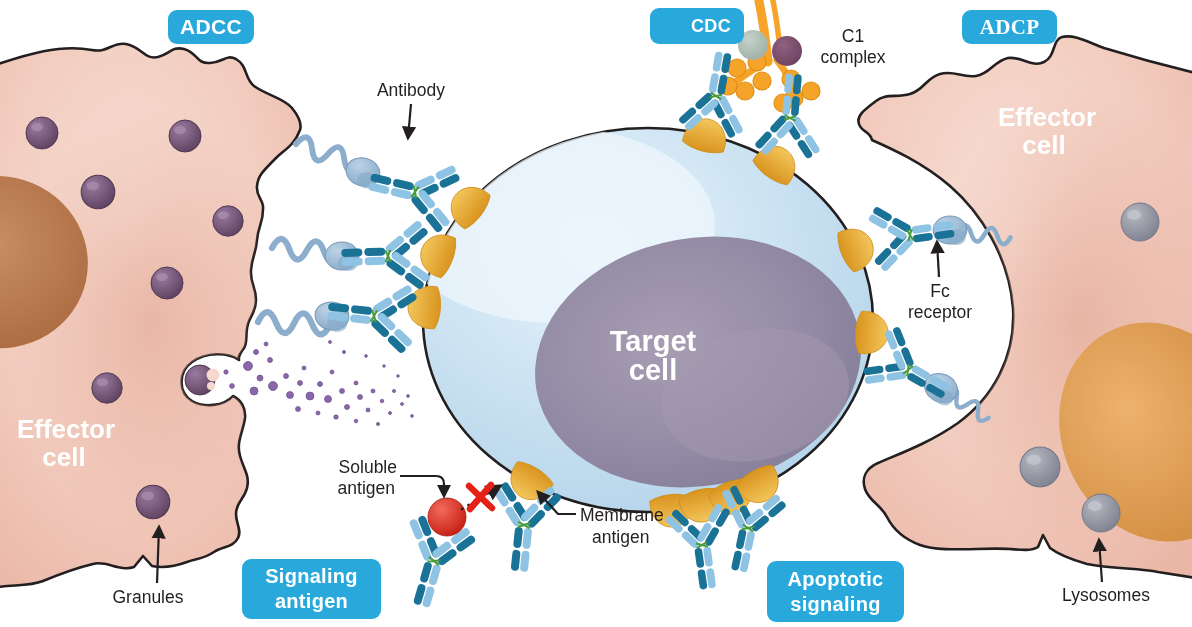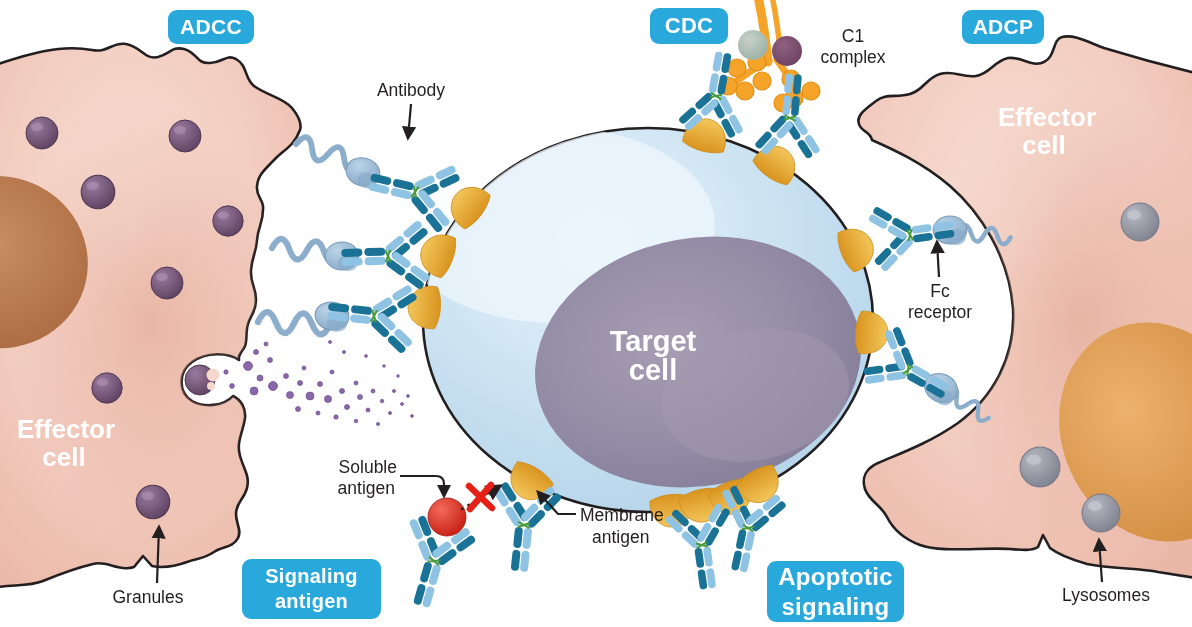--- a/index.html
+++ b/index.html
@@ -3,24 +3,24 @@
 <meta charset="utf-8">
 <style>
   html,body{margin:0;padding:0;background:#fff;}
   .stage{position:relative;width:1192px;height:627px;background:#ffffff;overflow:hidden;
          font-family:"Liberation Sans",sans-serif;}
   .stage svg{position:absolute;left:0;top:0;}
   .badge{position:absolute;background:#29A8DC;color:#fff;font-weight:bold;
          display:flex;flex-direction:column;align-items:center;justify-content:center;
          border-radius:9px;text-align:center;letter-spacing:.3px;}
   #b-adcc{left:168px;top:10px;width:86px;height:34px;font-size:21px;}
-  #b-cdc{left:650px;top:8px;width:78px;height:36px;font-size:22px;}
-  #b-adcp{left:962px;top:10px;width:82px;height:34px;font-size:21px;}
+  #b-cdc{left:650px;top:8px;width:66px;height:36px;font-size:18px;padding-left:28px;}
+  #b-adcp{left:962px;top:10px;width:95px;height:34px;font-size:21px;font-family:Liberation Serif, serif;}
   #b-sig{left:242px;top:559px;width:139px;height:60px;font-size:20px;line-height:1.25;}
-  #b-apo{left:767px;top:561px;width:137px;height:61px;font-size:24px;line-height:1.25;}
+  #b-apo{left:767px;top:561px;width:137px;height:61px;font-size:20px;line-height:1.25;}
   .abD{fill:#1A7397;} .abL{fill:#8EC3E3;}
   .lbl{font-size:17.5px;fill:#231F20;}
   .cl{font-size:26px;font-weight:bold;fill:#ffffff;}
   .clT{font-size:29px;font-weight:bold;fill:#ffffff;}
   .outline{stroke:#231F20;stroke-width:2.6;stroke-linejoin:round;}
   .arrow{stroke:#231F20;stroke-width:2.2;fill:none;}
 </style>
 </head>
 <body>
 

